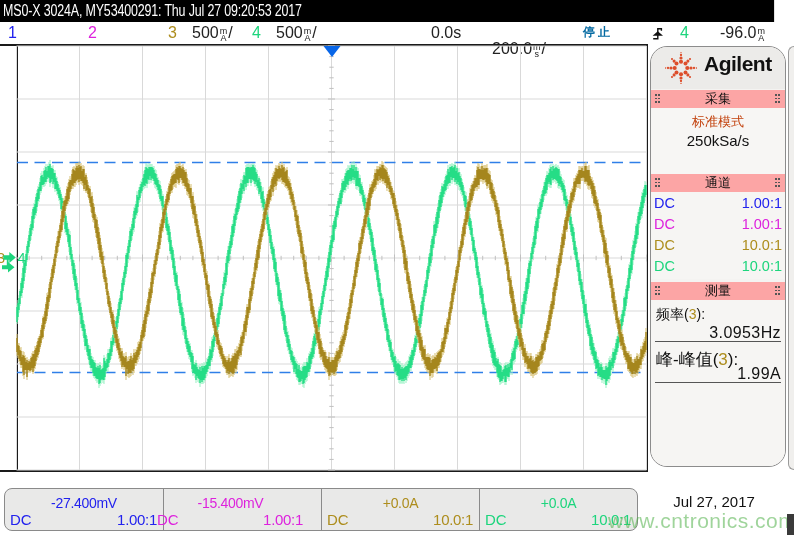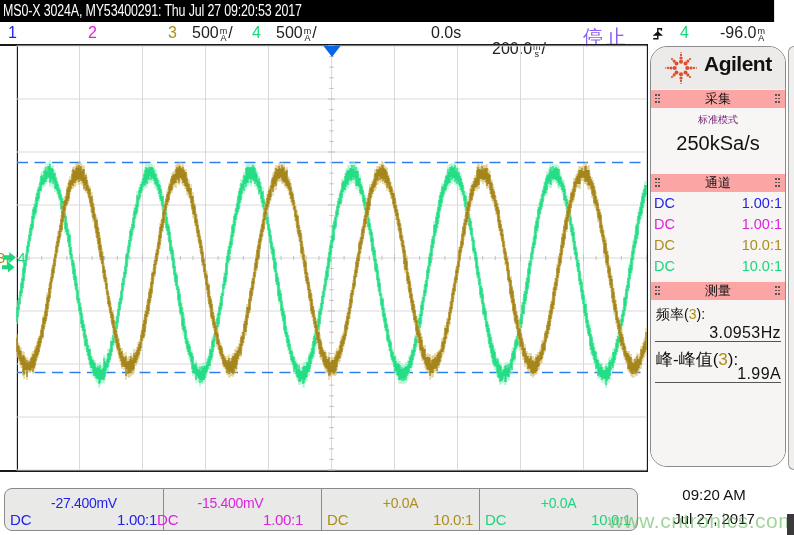--- a/index.html
+++ b/index.html
@@ -49,21 +49,21 @@
 
 <div id="status" class="abs">
   <span class="ch" style="left:8px;color:#2222ee;">1</span>
   <span class="ch" style="left:88px;color:#dd22dd;">2</span>
   <span class="ch" style="left:168px;color:#ad8d1d;">3</span>
   <span class="ch" style="left:192px;color:#222;">500<span class="sub">m<br>A</span>/</span>
   <span class="ch" style="left:252px;color:#1dd57d;">4</span>
   <span class="ch" style="left:276px;color:#222;">500<span class="sub">m<br>A</span>/</span>
   <span class="ch" style="left:419px;color:#222;margin-left:12px;">0.0s</span>
   <span class="ch" style="left:492px;color:#222;margin-top:16px;">200.0<span class="sub">m<br>s</span>/</span>
-  <span class="ch" style="left:583px;color:#8b5cf6;font-size:20px;top:2px;letter-spacing:3px;">停止</span>
+  <span class="ch" style="left:583px;color:#0369a1;font-size:12px;top:2px;letter-spacing:3px;font-weight:bold;">停止</span>
   <span class="ch" style="left:680px;color:#1dd57d;">4</span>
   <span class="ch" style="left:720px;color:#222;">-96.0<span class="sub">m<br>A</span></span>
 </div>
 
 <svg class="abs" style="left:650px;top:25px;" width="16" height="18" xmlns="http://www.w3.org/2000/svg">
   <path d="M3.2,13.8 h4.6 v-10 h3.6 v2" stroke="#111" stroke-width="1.4" fill="none"></path>
   <path d="M2.6,10.8 l5.2,-4.6 5.2,4.6 z" fill="#111"></path>
 </svg>
 
 <div class="abs frameline" style="left:0;top:44px;width:648px;height:2px;"></div>
@@ -126,22 +126,22 @@
       <circle cx="9.1" cy="10.1" r="1.55" fill="#dd4e2b"></circle>
       <circle cx="7.0" cy="8.0" r="1.1" fill="#dd4e2b"></circle>
     </svg>
   <div style="position:absolute;left:53px;top:5px;font-size:21px;font-weight:bold;color:#111;letter-spacing:-0.5px;">Agilent</div>
 
   <div class="hdr" style="top:43px;">采集</div>
   <div class="dots" style="left:4px;top:47px;"></div>
   <div class="dots" style="left:124px;top:47px;"></div>
 
   <div class="whitebox" style="top:61px;height:66px;"></div>
-  <div style="position:absolute;left:0;top:66px;width:134px;text-align:center;font-size:10px;color:#701a75;">标准模式</div>
-  <div style="position:absolute;left:0;top:85px;width:134px;text-align:center;font-size:20px;color:#111;">250kSa/s</div>
+  <div style="position:absolute;left:0;top:66px;width:134px;text-align:center;font-size:13px;color:#c2410c;">标准模式</div>
+  <div style="position:absolute;left:0;top:85px;width:134px;text-align:center;font-size:15px;color:#111;">250kSa/s</div>
 
   <div class="hdr" style="top:127px;">通道</div>
   <div class="dots" style="left:4px;top:131px;"></div>
   <div class="dots" style="left:124px;top:131px;"></div>
 
   <div class="whitebox" style="top:145px;height:87px;background:#f6f5f3;"></div>
   <div style="position:absolute;left:3px;top:148px;font-size:14.5px;color:#2222ee;">DC</div>
   <div style="position:absolute;right:3px;top:148px;font-size:14.5px;color:#2222ee;">1.00:1</div>
   <div style="position:absolute;left:3px;top:169px;font-size:14.5px;color:#dd22dd;">DC</div>
   <div style="position:absolute;right:3px;top:169px;font-size:14.5px;color:#dd22dd;">1.00:1</div>
@@ -183,19 +183,18 @@
   </div>
   <div class="cdiv" style="left:474px;"></div>
   <div class="cell" style="left:475px;width:157px;color:#1dd57d;">
     <div class="v">+0.0A</div>
       <div class="dc">DC</div>
       <div class="ratio">10.0:1</div>
   </div>
 </div>
 
 <div id="clock" class="abs">
-    <div>09:20 AM</div>
     <div style="margin-top:7px;">Jul 27, 2017</div>
   </div>
 
 <div id="watermark" class="abs">www.cntronics.com</div>
 
 <div class="abs" style="left:787px;top:514px;width:7px;height:21px;background:#3a3a3a;"></div>
 
 </body></html>

